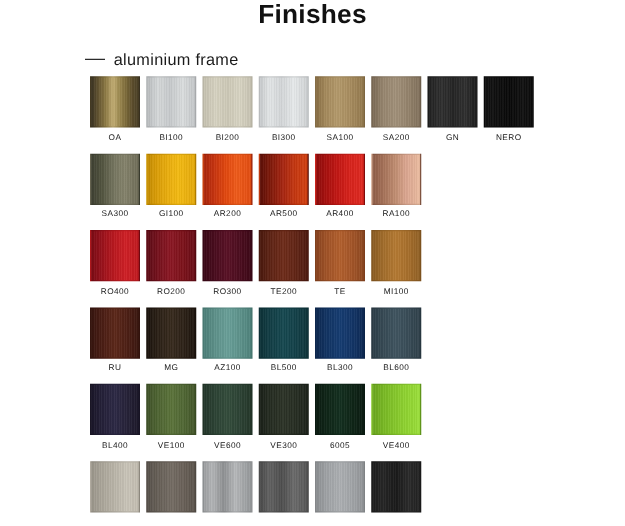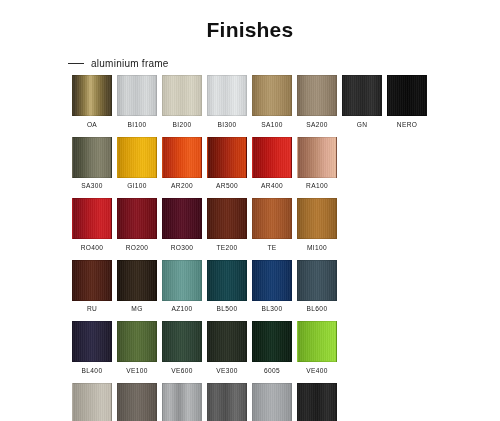--- a/index.html
+++ b/index.html
@@ -14,38 +14,37 @@
     overflow: hidden;
     position: relative;
   }
 
   .page-title {
     text-align: center;
     font-size: 21px;
     font-weight: bold;
     letter-spacing: 0.2px;
     margin: 0;
-    padding-top: 18px;
     color: #111111;
   }
 
   .legend {
     display: flex;
     align-items: center;
     gap: 7px;
     margin: 16px 0 0 68px;
   }
   .legend-rule {
     display: block;
     width: 16px;
     height: 0;
     border-top: 1.4px solid #2b2b2b;
   }
   .legend-label {
-    font-size: 10px;
+    font-size: 13px;
     letter-spacing: 0.25px;
     color: #1a1a1a;
     white-space: nowrap;
   }
 
   .swatch-grid {
     margin: 6px 0 0 0;
     padding: 0 0 0 72px;
   }
   .swatch-row {

